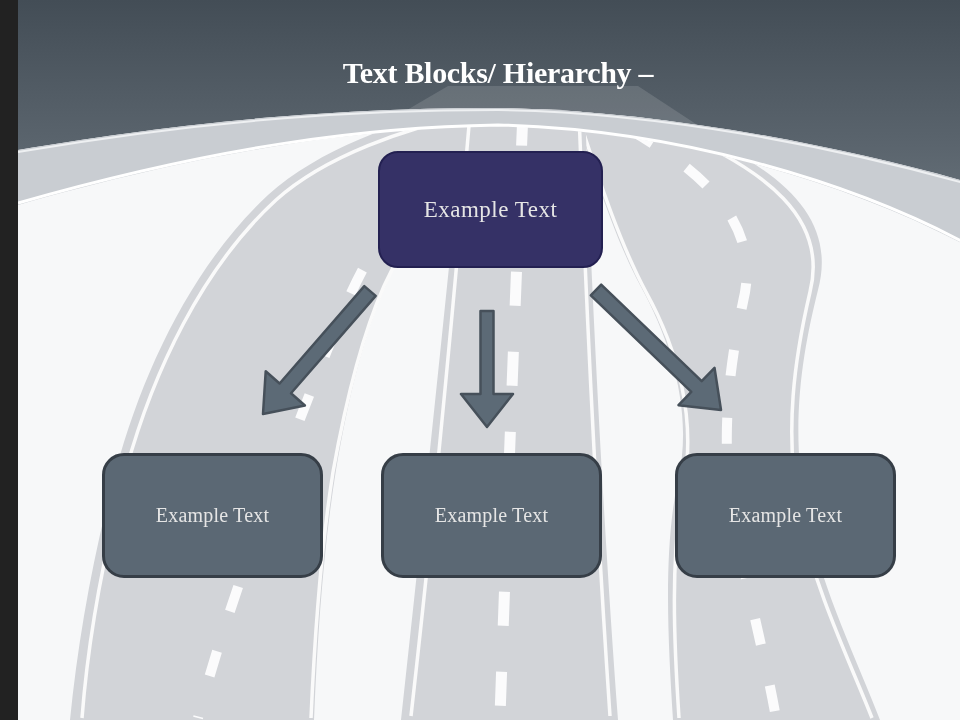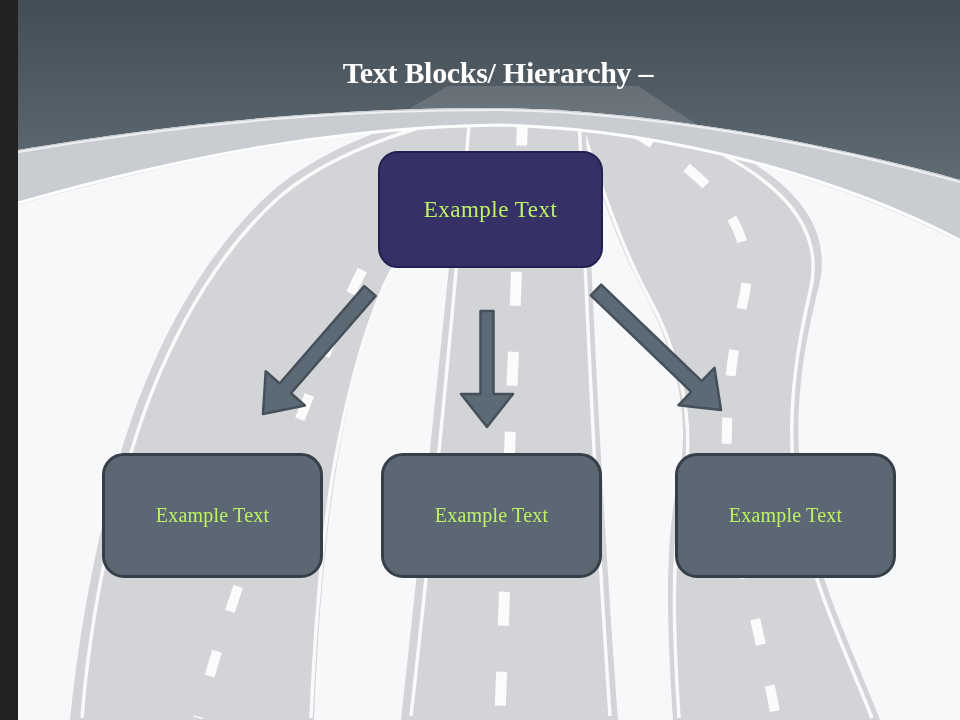--- a/index.html
+++ b/index.html
@@ -12,21 +12,21 @@
   .title{
     position:absolute;top:56px;left:0;width:960px;
     display:flex;justify-content:center;align-items:baseline;gap:9px;
     color:#ffffff;font-size:30px;line-height:34px;letter-spacing:-0.3px;
     white-space:nowrap;
   }
   .t-bold{font-weight:700;}
   .t-light{font-weight:400;opacity:.97;}
   .node{
     position:absolute;display:flex;align-items:center;justify-content:center;
-    color:#bef264;text-align:left;box-sizing:border-box;
+    color:#e5e5e5;text-align:left;box-sizing:border-box;
   }
   .node-root{
     left:360px;top:151px;width:225px;height:117px;
     background:#353166;border:2px solid #232051;border-radius:20px;
     font-size:23px;letter-spacing:.5px;
   }
   .node-child{
     width:221px;height:125px;top:453px;
     background:#5b6874;border:3px solid #363e47;border-radius:22px;
     font-size:20px;letter-spacing:.2px;

